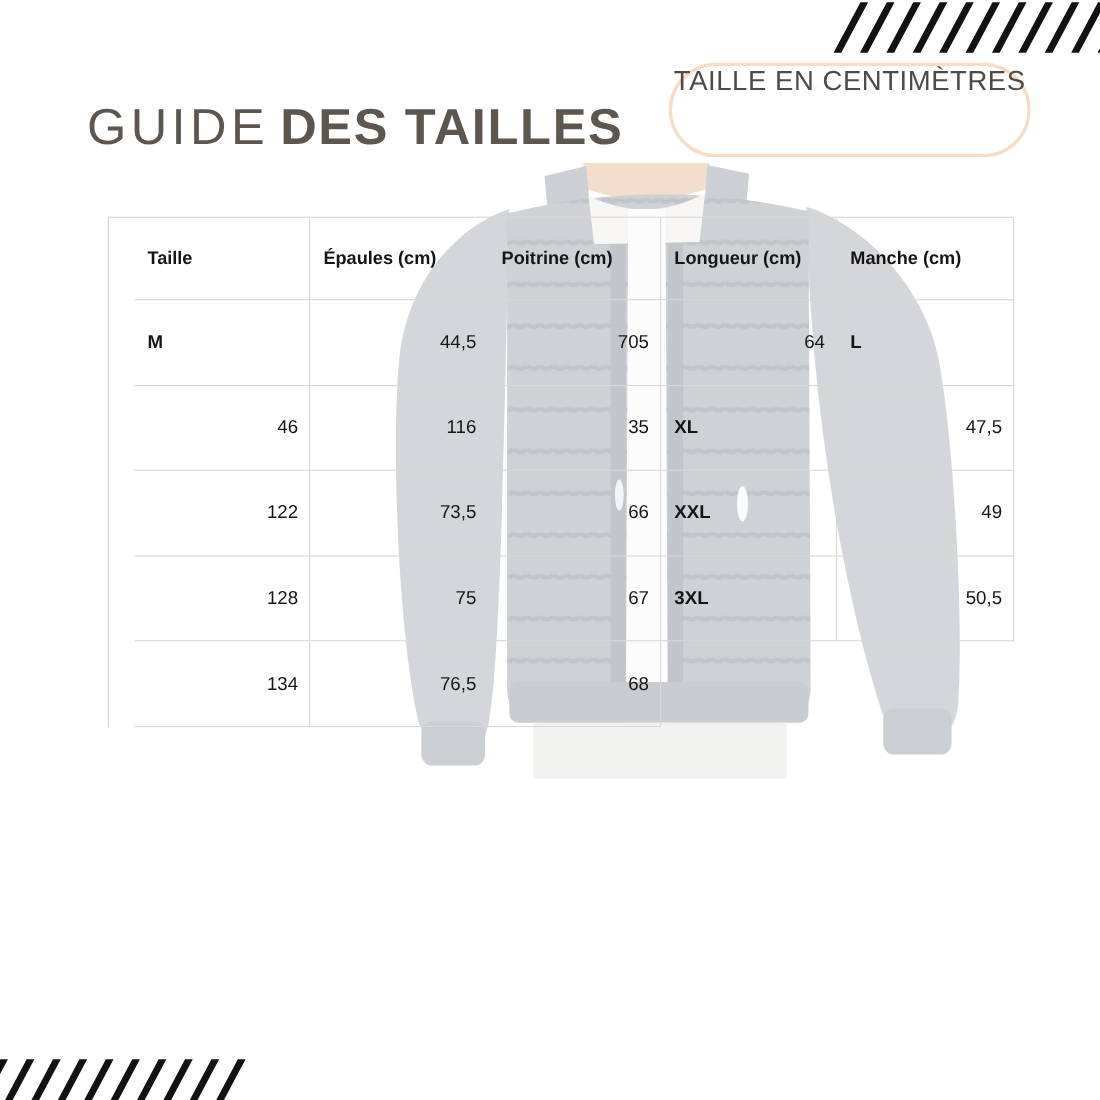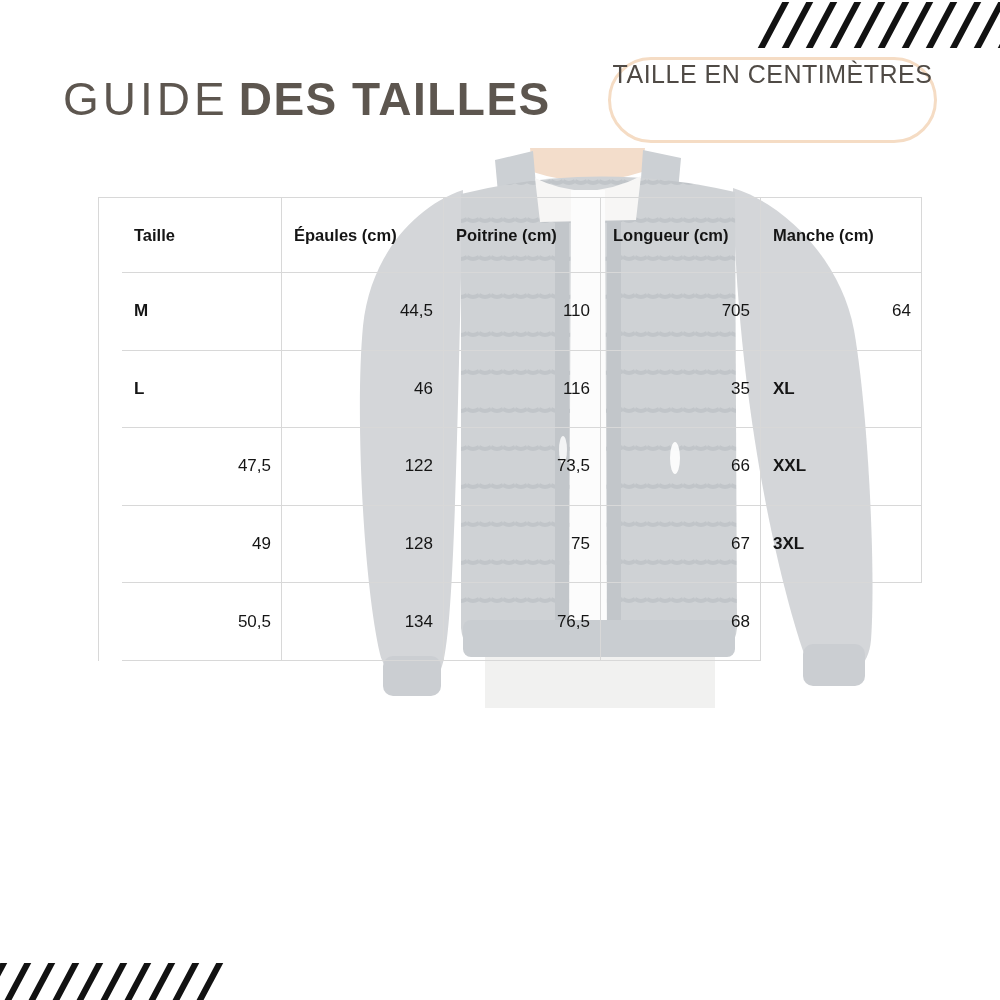--- a/index.html
+++ b/index.html
@@ -9,21 +9,21 @@
   }
 
   
   .slashes{position:absolute;display:flex;gap:17px;}
   .slashes.top-right{left:770px;top:2px;height:46px;}
   .slashes.bottom-left{left:-12px;top:963px;height:46px;}
   .slash{width:7px;height:46px;background:var(--slash-color,#121212);transform:skewX(-28deg);flex:0 0 auto;}
 
   
   .title{
-    position:absolute;left:63px;top:74px;margin:0;font-size:46px;line-height:1.1;
+    position:absolute;left:63px;top:74px;margin:16px;font-size:46px;line-height:1.1;
     color:var(--title-color,#5d564f);white-space:nowrap;
   }
   .t-light{font-weight:400;letter-spacing:4px;}
   .t-bold{font-weight:700;letter-spacing:1.5px;margin-left:10px;}
 
   .badge{
     position:absolute;left:608px;top:57px;width:329px;height:86px;box-sizing:border-box;
     border:3px solid var(--badge-border,#f5dcc4);border-radius:44px;
     display:flex;justify-content:center;background:transparent;
   }
@@ -112,21 +112,20 @@
   </svg>
 
   <div class="size-table" id="size-table">
       <div class="cell th">Taille</div>
       <div class="cell th">Épaules (cm)</div>
       <div class="cell th">Poitrine (cm)</div>
       <div class="cell th">Longueur (cm)</div>
       <div class="cell th">Manche (cm)</div>
       <div class="cell size">M</div>
       <div class="cell val">44,5</div>
-      <div class="cell val">110</div>
       <div class="cell val">705</div>
       <div class="cell val">64</div>
       <div class="cell size">L</div>
       <div class="cell val">46</div>
       <div class="cell val">116</div>
       <div class="cell val">35</div>
       <div class="cell size">XL</div>
       <div class="cell val">47,5</div>
       <div class="cell val">122</div>
       <div class="cell val">73,5</div>

